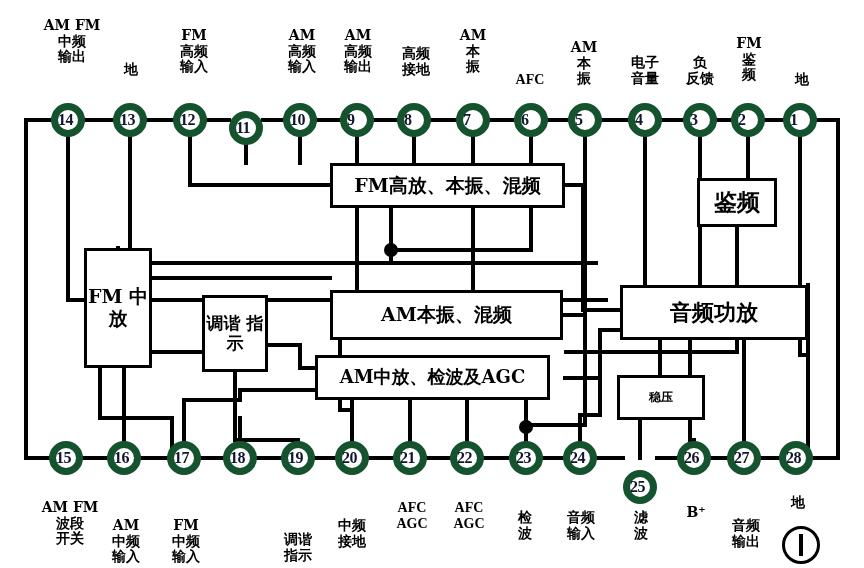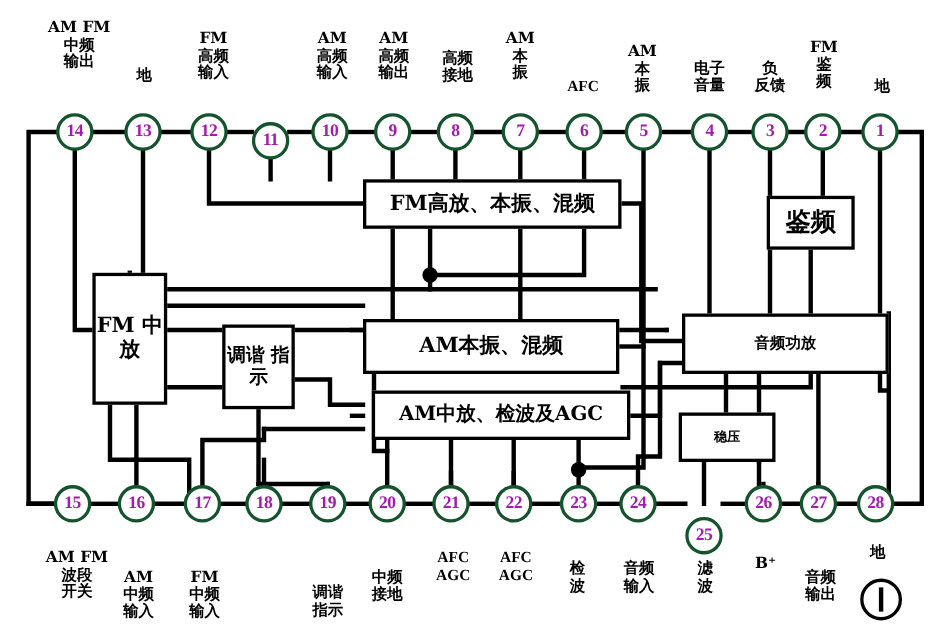--- a/index.html
+++ b/index.html
@@ -13,27 +13,27 @@
     background:#ffffff;
     overflow:hidden;
   }
   svg#wires{position:absolute;left:0;top:0;width:864px;height:568px;}
 
   
   .pin{
     position:absolute;
     width:34px;height:34px;
     margin-left:-17px;margin-top:-17px;
-    border:3px solid #14532d;
+    border:7px solid #14532d;
     border-radius:50%;
     background:#fff;
     box-sizing:border-box;
-    display:flex;align-items:center;justify-content:center;
+    display:flex;align-items:center;justify-content:flex-start;
     font-family:"Liberation Serif","DejaVu Serif",serif;
-    font-size:16px;font-weight:bold;color:#a21caf;
+    font-size:16px;font-weight:bold;color:#0f172a;
     line-height:1;
     letter-spacing:-0.5px;
   }
 
   
   .block{
     position:absolute;
     border:3px solid #000;
     background:#fff;
     box-sizing:border-box;
@@ -225,25 +225,25 @@
 
   <div class="block" style="left:202px;top:295px;width:66px;height:77px;font-size:17px;">
     <span>调谐
 指示</span>
   </div>
 
   <div class="block" style="left:330px;top:290px;width:233px;height:50px;font-size:19px;">
     <span>AM本振、混频</span>
   </div>
 
-  <div class="block" style="left:338px;top:355px;width:235px;height:45px;font-size:18px;">
+  <div class="block" style="left:315px;top:355px;width:235px;height:45px;font-size:18px;">
     <span>AM中放、检波及AGC</span>
   </div>
 
-  <div class="block" style="left:620px;top:285px;width:188px;height:55px;font-size:14px;text-align:right;">
+  <div class="block" style="left:620px;top:285px;width:188px;height:55px;font-size:22px;text-align:right;">
     <span>音频功放</span>
   </div>
 
   <div class="block" style="left:617px;top:375px;width:88px;height:45px;font-size:12px;">
     <span>稳压</span>
   </div>
 
   <div class="pin" style="left:68px;top:120px;">
       <span>14</span>
     </div>

